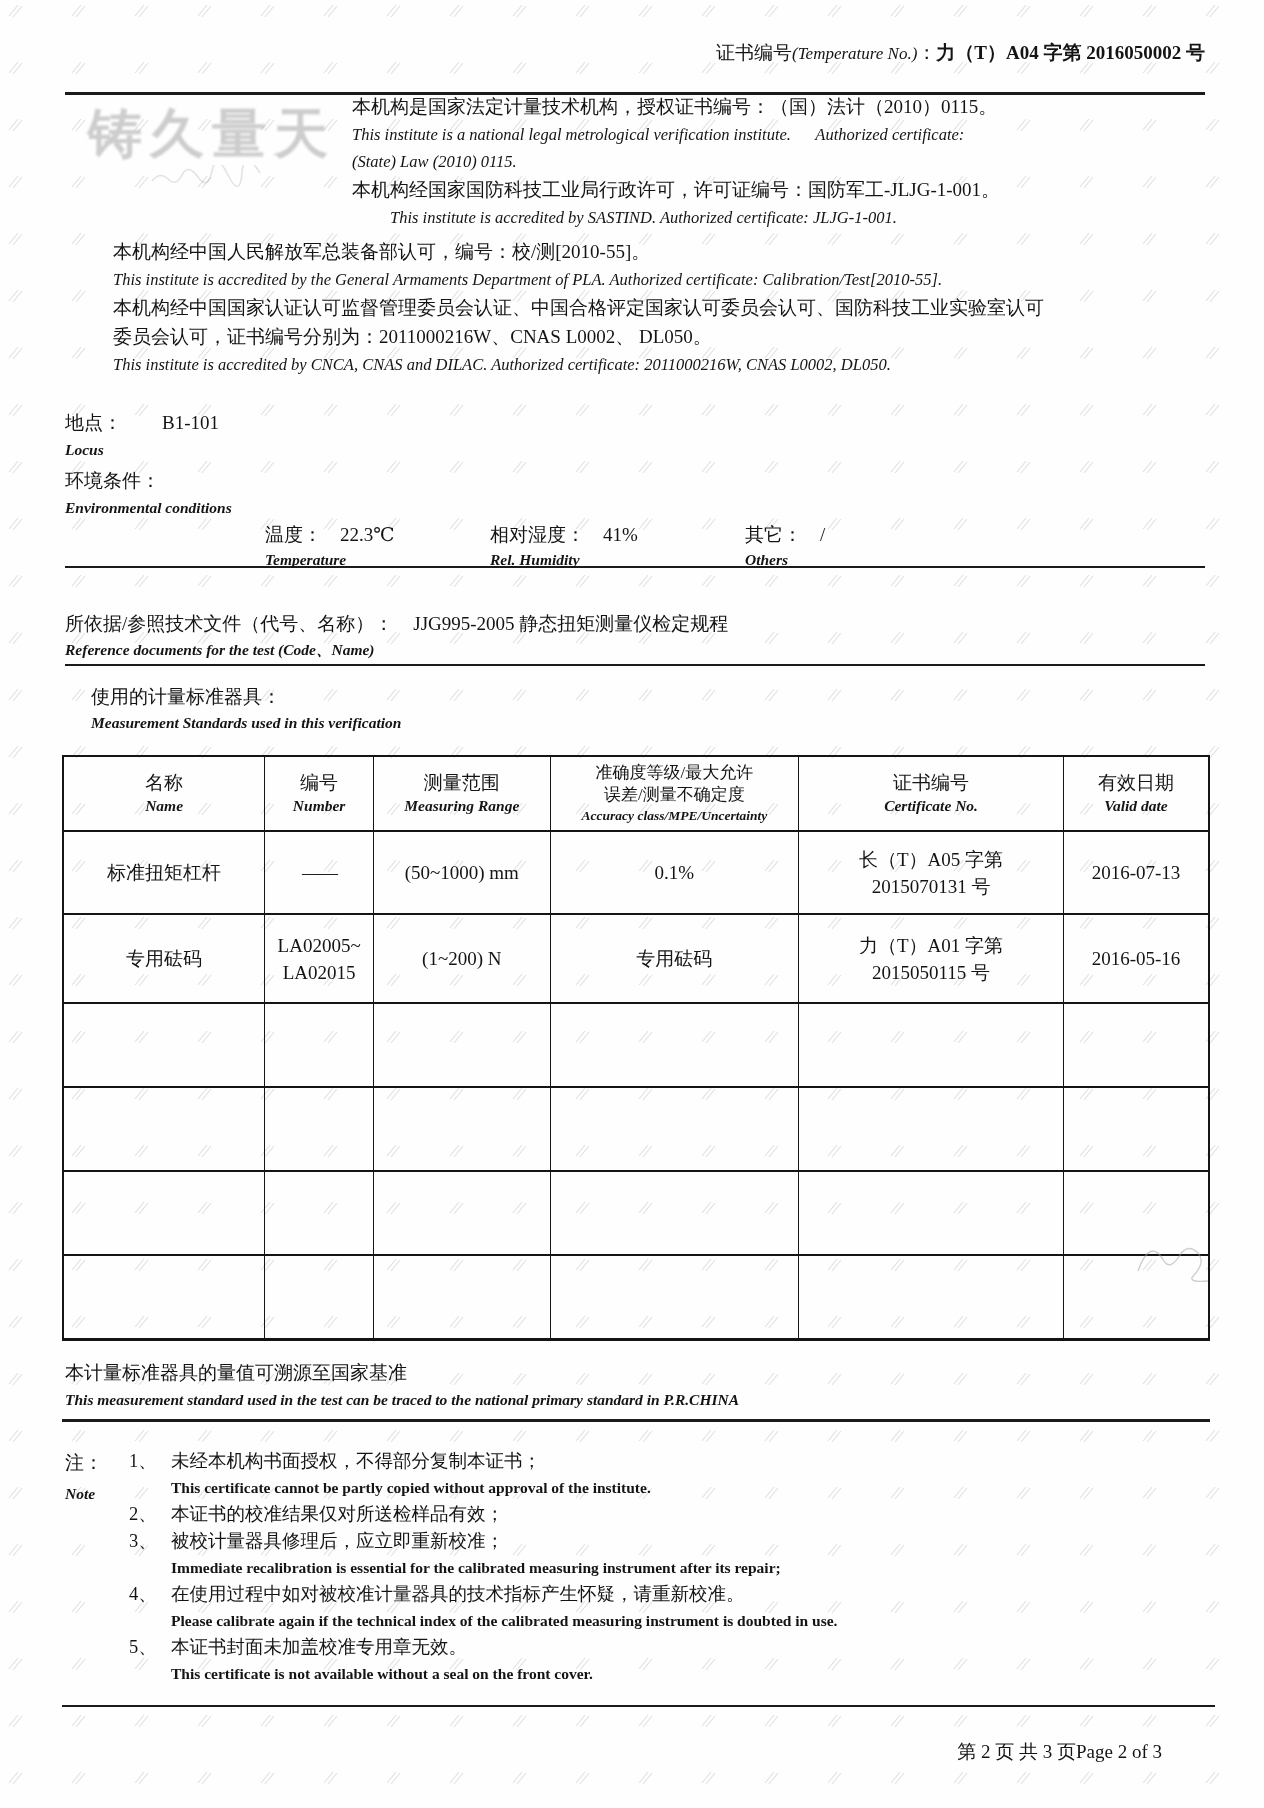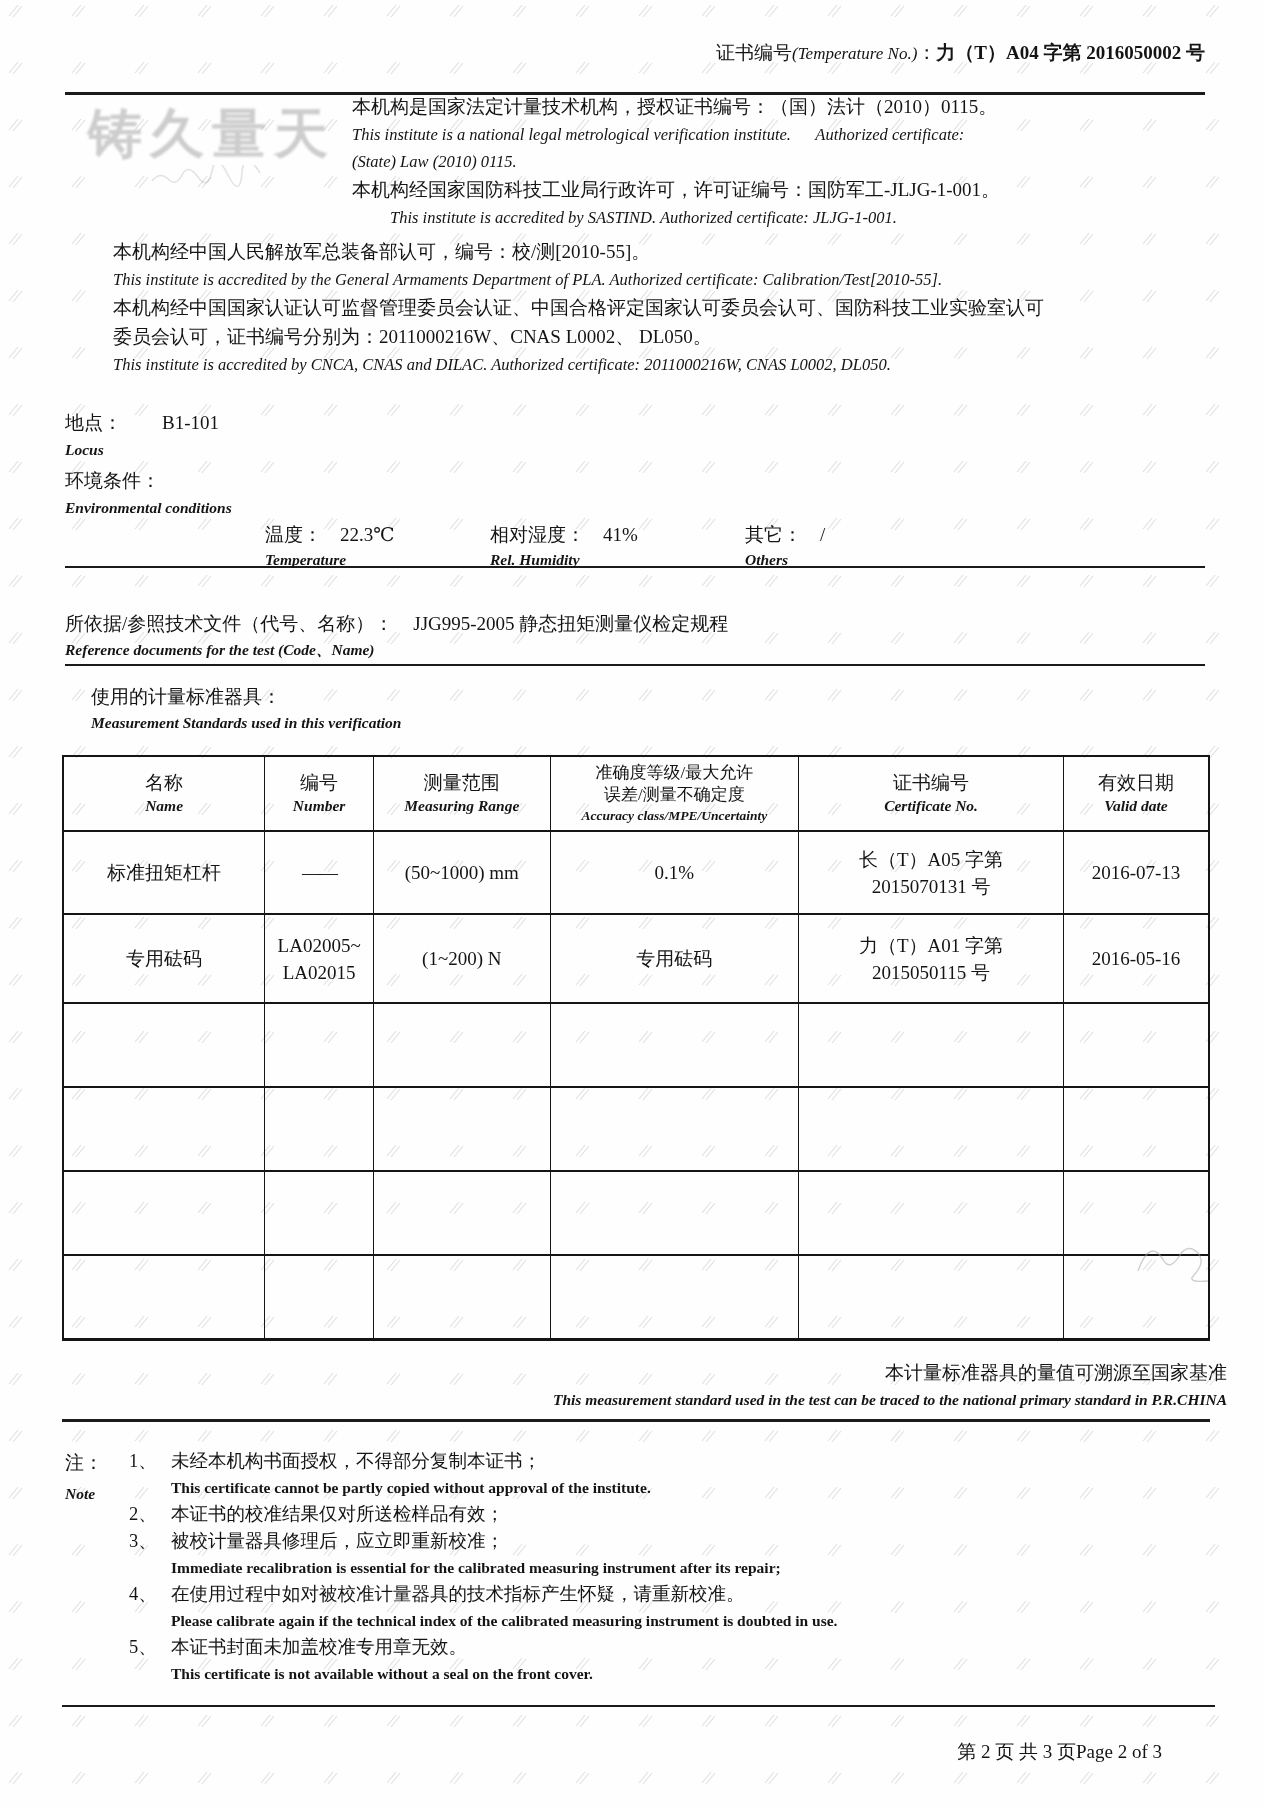--- a/index.html
+++ b/index.html
@@ -65,21 +65,21 @@
   tr.hdr td { height:75px; font-size:19px; line-height:24px; }
   tr.hdr .hen { font-style:italic; font-weight:700; font-size:15.5px; line-height:21px; }
   tr.hdr td.acc { font-size:17px; line-height:22px; }
   tr.hdr td.acc .hen { font-size:13.5px; line-height:19px; }
   tr.row1 td { height:83px; }
   tr.row2 td { height:89px; }
   tr.erow td { height:84px; }
   td.numcell { text-align:left; padding-left:6px; font-size:18px; line-height:25px; }
   .dash { letter-spacing:-2px; }
 
-  .traceblk { left:82px; top:1358px; width:1145px;text-align:right; }
+  .traceblk { left:65px; top:1358px; width:1145px; }
   .traceblk .cn { line-height:30px; }
 
   
   .notes { left:65px; top:1448px; width:1145px; }
   .note-side { position:absolute; left:0; top:2px; font-size:19px; }
   .note-side .lbl-en { margin-top:6px; }
   .note-items { margin-left:64px; }
   .note-cn { font-size:18.5px; line-height:27px; }
   .note-num { display:inline-block; width:42px; }
   .note-en { margin-left:42px; font-weight:700;

